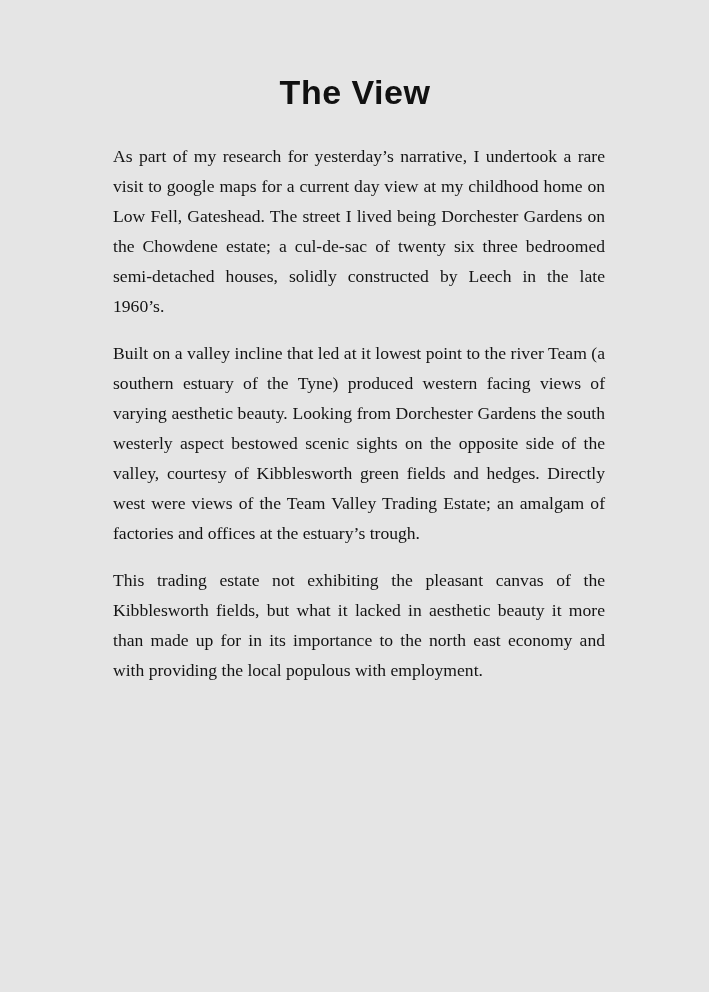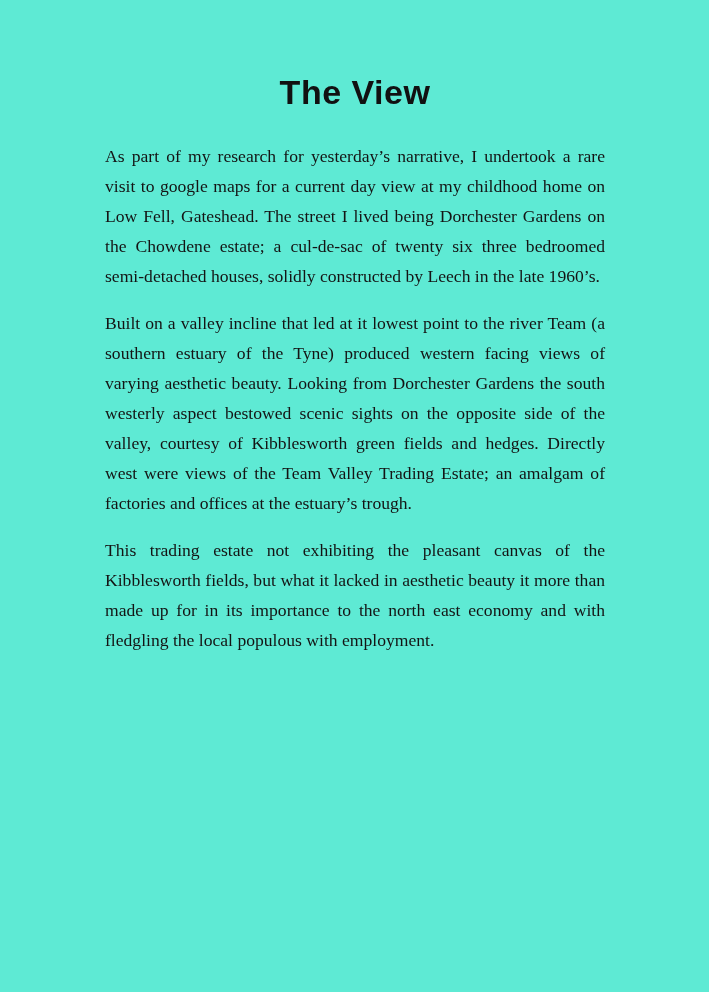--- a/index.html
+++ b/index.html
@@ -4,21 +4,21 @@
 <style>
   html, body {
     margin: 0;
     padding: 0;
     background: #ffffff;
   }
   .page {
     position: relative;
     width: 709px;
     height: 992px;
-    background: #5eead4;
+    background: #e5e5e5;
     box-sizing: border-box;
     overflow: hidden;
     font-family: "Liberation Serif", serif;
     color: #1a1a1a;
   }
   .content {
     position: absolute;
     left: 105px;
     top: 72px;
     width: 500px;
@@ -31,21 +31,21 @@
     text-align: center;
     color: #111111;
     margin: 0 0 28px 0;
     letter-spacing: 0.5px;
   }
   .body-text p {
     font-size: 17.6px;
     line-height: 30px;
     text-align: justify;
     text-justify: inter-word;
-    margin: 0 0 17px 0;
+    margin: 0 0 17px 8px;
     color: #141414;
   }
   .body-text p:last-child {
     margin-bottom: 0;
   }
   .page-number {
     position: absolute;
     bottom: 32px;
     left: 0;
     width: 100%;
@@ -57,16 +57,16 @@
 </style>
 </head>
 <body>
 
 <div class="page">
   <div class="content">
     <h1 class="title">The View</h1>
     <div class="body-text">
       <p>As part of my research for yesterday’s narrative, I undertook a rare visit to google maps for a current day view at my childhood home on Low Fell, Gateshead. The street I lived being Dorchester Gardens on the Chowdene estate; a cul-de-sac of twenty six three bedroomed semi-detached houses, solidly constructed by Leech in the late 1960’s.</p>
       <p>Built on a valley incline that led at it lowest point to the river Team (a southern estuary of the Tyne) produced western facing views of varying aesthetic beauty. Looking from Dorchester Gardens the south westerly aspect bestowed scenic sights on the opposite side of the valley, courtesy of Kibblesworth green fields and hedges. Directly west were views of the Team Valley Trading Estate; an amalgam of factories and offices at the estuary’s trough.</p>
-      <p>This trading estate not exhibiting the pleasant canvas of the Kibblesworth fields, but what it lacked in aesthetic beauty it more than made up for in its importance to the north east economy and with fledgling the local populous with employment.</p>
+      <p>This trading estate not exhibiting the pleasant canvas of the Kibblesworth fields, but what it lacked in aesthetic beauty it more than made up for in its importance to the north east economy and with providing the local populous with employment.</p>
     </div>
   </div>
 </div>
 
 </body></html>

